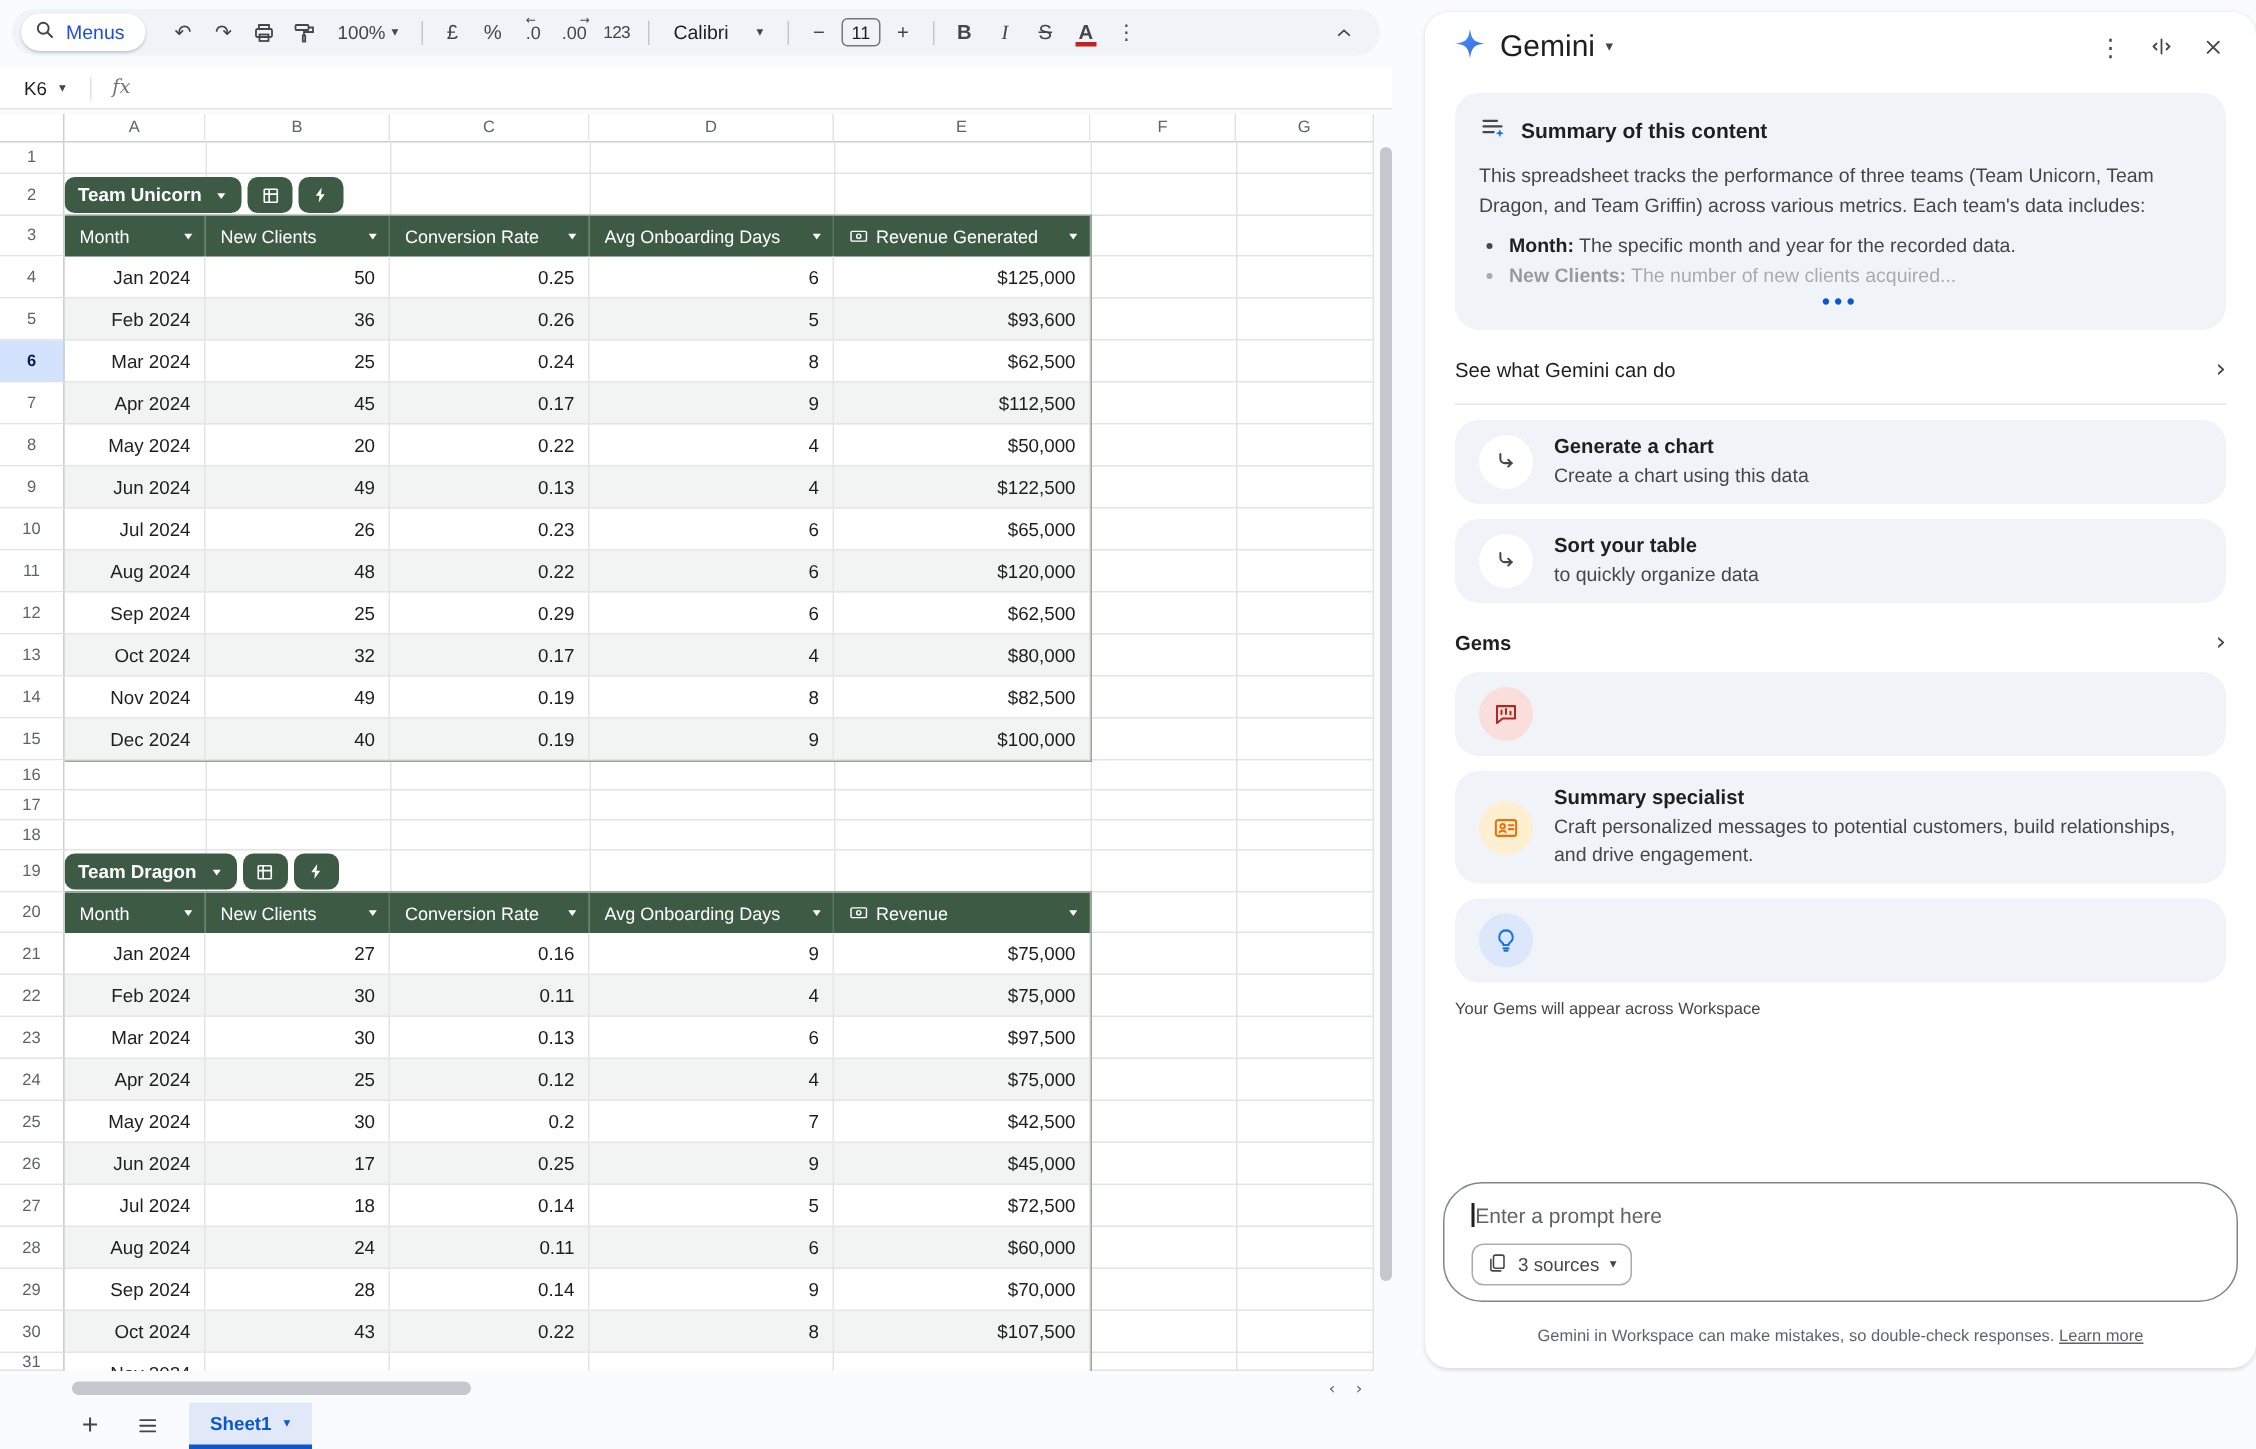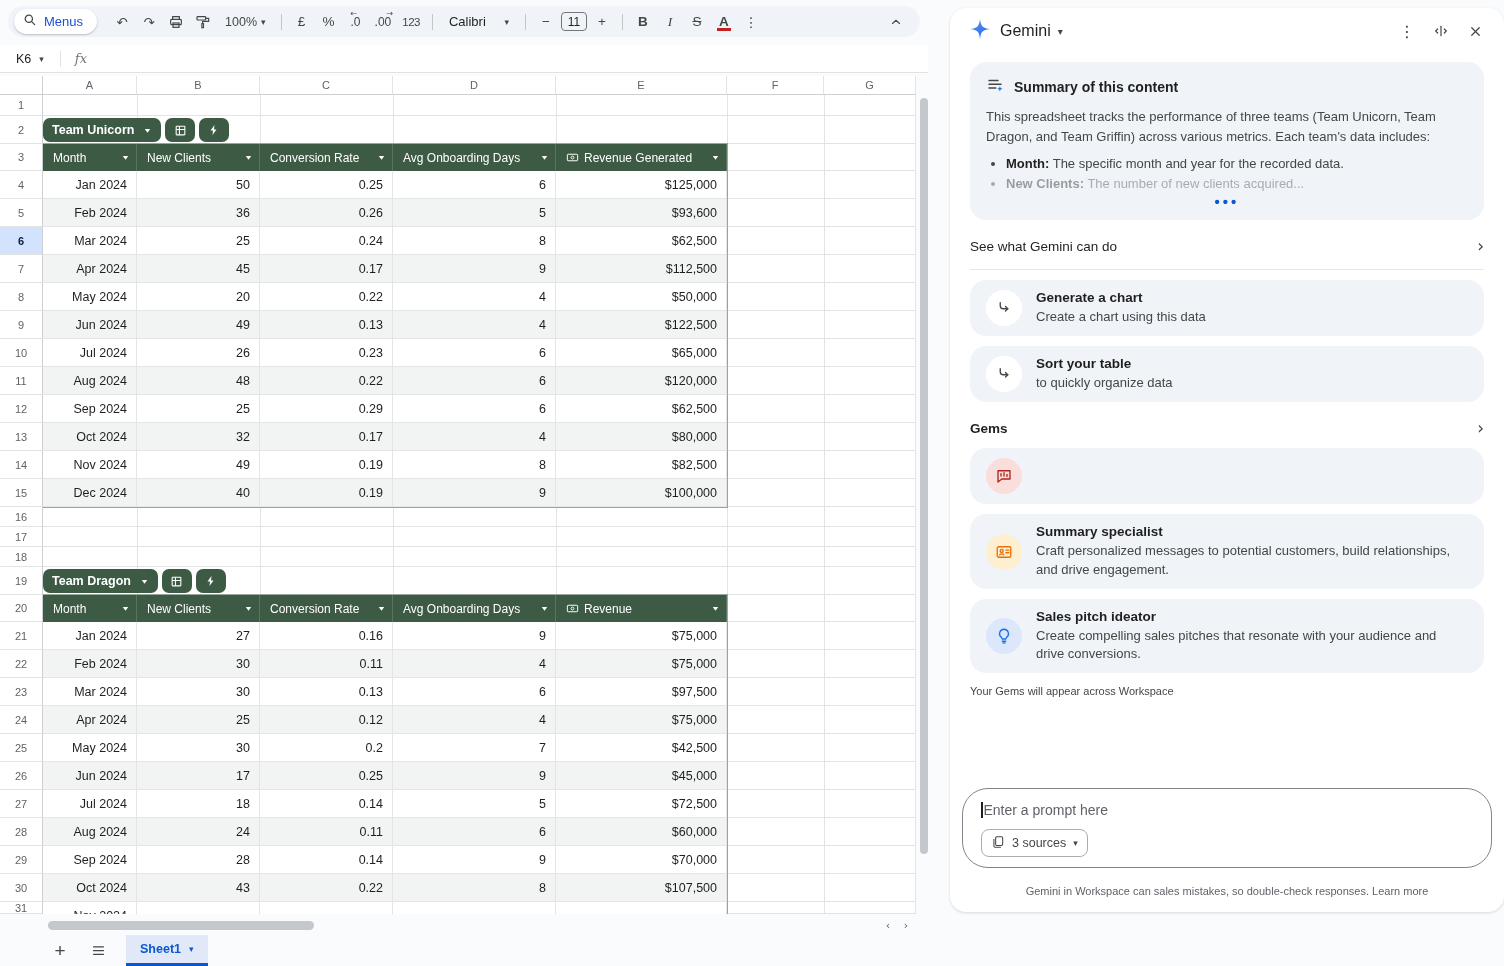--- a/index.html
+++ b/index.html
@@ -117,21 +117,21 @@
     border-bottom:3px solid #0B57D0;
   }
   .sheet-tab .caret-s { color:#0B57D0; }
 
   
   .panel {
     position:absolute; left:950px; top:8px; width:554px; height:904px; background:#fff;
     border-radius:16px; box-shadow:0 1px 3px rgba(60,64,67,.18);
   }
   .panel-header { height:46px; display:flex; align-items:center; padding:0 16px 0 20px; }
-  .panel-title { font-size:16px; font-weight:500; color:#1F1F1F; margin-left:10px; }
+  .panel-title { font-size:20px; font-weight:500; color:#1F1F1F; margin-left:10px; }
   .panel-title-caret { font-size:10px; color:#444746; margin-left:7px; cursor:pointer; }
   .ph-spacer { flex:1; }
   .pib { width:26px; height:26px; display:flex; align-items:center; justify-content:center;
     color:#444746; cursor:pointer; margin-left:8px; border-radius:50%; }
 
   .summary-card { margin:8px 20px 0; background:#F0F4F9; border-radius:16px; padding:14px 16px 6px; }
   .sc-title-row { display:flex; gap:10px; align-items:center; font-size:14px; font-weight:700; color:#1F1F1F; }
   .sc-body { font-size:13px; color:#444746; line-height:1.5; margin-top:10px; }
   .sc-bullets { margin:8px 0 0; padding-left:20px; }
   .sc-bullets li { font-size:13px; color:#444746; line-height:1.5; }
@@ -165,21 +165,21 @@
     border:1px solid #80868B; border-radius:26px; padding:13px 18px 10px;
     display:flex; flex-direction:column; justify-content:space-between; cursor:text;
   }
   .prompt-line { font-size:14px; color:#5F6368; display:flex; align-items:center; }
   .caret-bar { width:1.5px; height:16px; background:#1F1F1F; margin-right:1px; }
   .sources-chip {
     align-self:flex-start; height:28px; border:1px solid #A8ADB2; border-radius:8px;
     display:flex; gap:7px; align-items:center; padding:0 9px; font-size:12.5px; color:#444746; cursor:pointer;
   }
   .disclaimer { position:absolute; left:0; right:0; top:877px; text-align:center; font-size:11px; color:#5F6368; }
-  .disclaimer a { color:#5F6368; cursor:pointer; }
+  .disclaimer a { color:#5F6368; text-decoration:underline; cursor:pointer; }
 </style>
 </head>
 <body>
 
 <div class="toolbar">
   <div class="menus-btn">
     <span>
       <svg width="14" height="14" viewBox="0 0 24 24" fill="none" stroke="#444746" stroke-width="2.2" stroke-linecap="round">
           <circle cx="10" cy="10" r="6.2"></circle>
           <path d="M14.8 14.8L20 20"></path>
@@ -732,24 +732,20 @@
       <div class="card-desc">Craft personalized messages to potential customers, build relationships, and drive engagement.</div>
     </span>
   </div>
   <div class="gem-card">
     <span class="gem-icon" style="background: rgb(220, 231, 251); color: rgb(26, 115, 232);">
       <svg width="18" height="18" viewBox="0 0 24 24" fill="none" stroke="currentColor" stroke-width="1.8" stroke-linecap="round" stroke-linejoin="round">
           <path d="M12 3a6 6 0 0 0-3.4 10.9c.8.6 1 1.5 1 2.1h4.8c0-.6.2-1.5 1-2.1A6 6 0 0 0 12 3z"></path>
           <path d="M9.8 19h4.4M10.6 21.2h2.8"></path>
         </svg>
     </span>
-    <span>
-      <div class="card-title">Sales pitch ideator</div>
-      <div class="card-desc">Create compelling sales pitches that resonate with your audience and drive conversions.</div>
-    </span>
   </div>
 
   <div class="gems-footer">Your Gems will appear across Workspace</div>
 
   <div class="prompt-box">
     <div class="prompt-line">
       <span class="caret-bar"></span>
       <span>Enter a prompt here</span>
     </div>
     <div class="sources-chip">
@@ -758,16 +754,16 @@
             <rect x="8" y="3" width="12" height="15" rx="2"></rect>
             <path d="M5 7v12a2 2 0 0 0 2 2h10"></path>
           </svg>
       </span>
       <span>3 sources</span>
       <span class="caret-s uni">▾</span>
     </div>
   </div>
 
   <div class="disclaimer">
-    <span>Gemini in Workspace can sales mistakes, so double-check responses.</span>
+    <span>Gemini in Workspace can make mistakes, so double-check responses.</span>
     <a>Learn more</a>
   </div>
 </div>
 
 </body></html>

